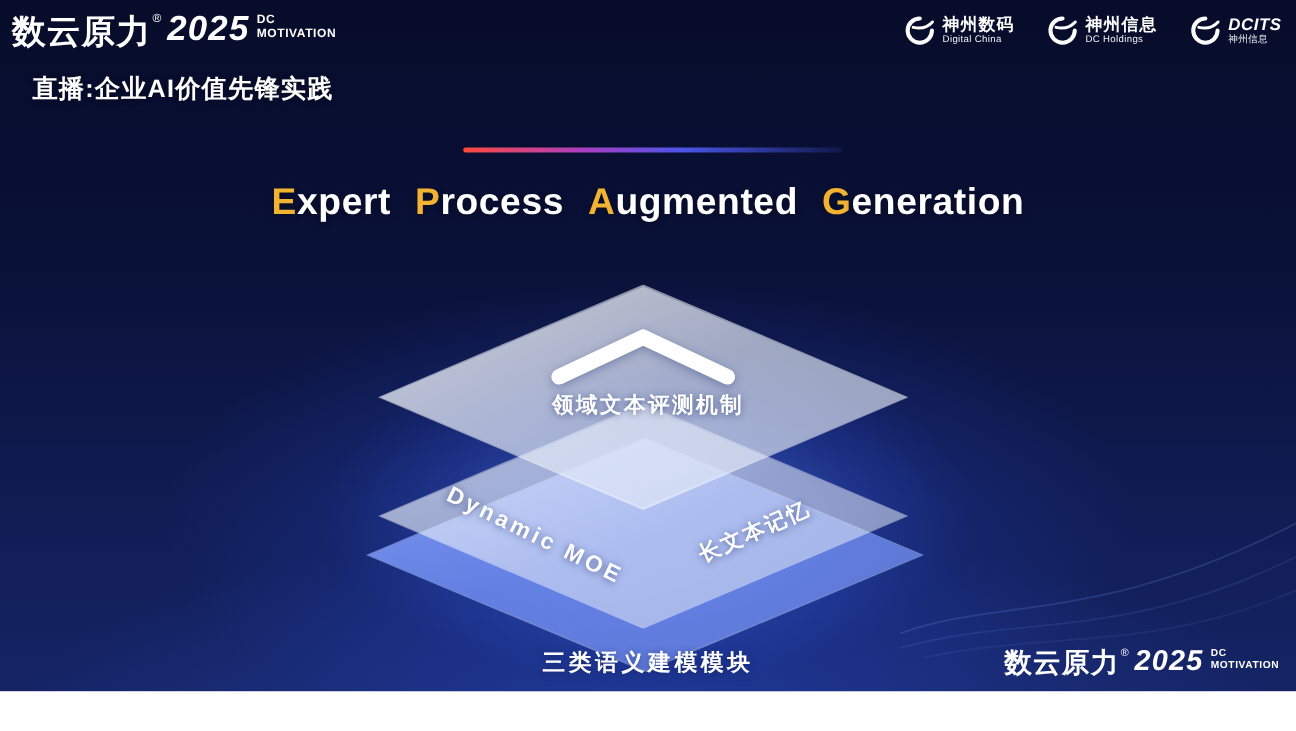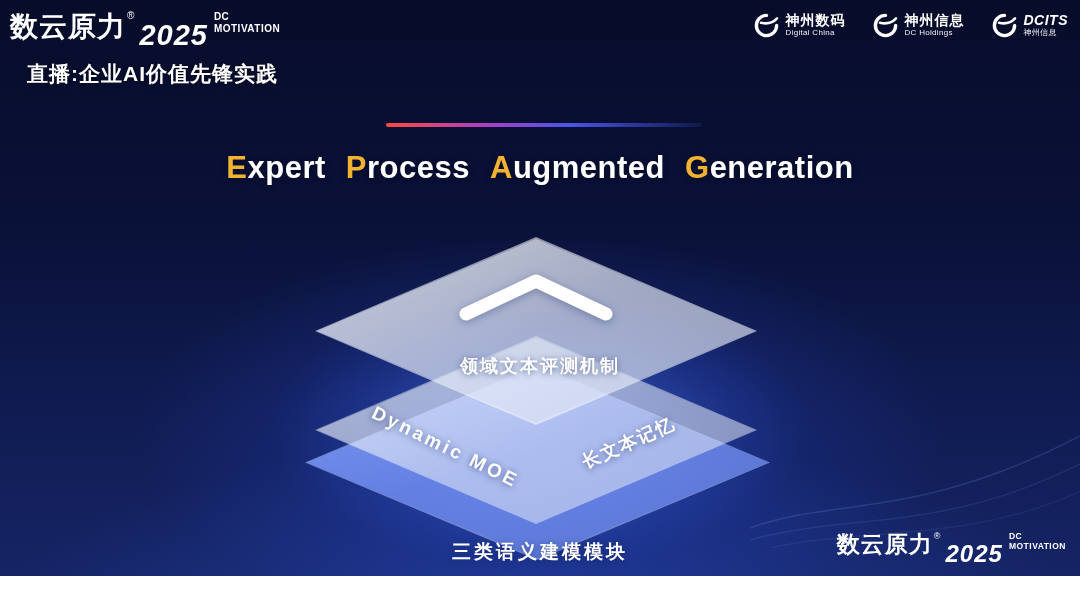--- a/index.html
+++ b/index.html
@@ -16,21 +16,21 @@
       radial-gradient(48% 45% at 50% 76%, rgba(58,98,228,0.55) 0%, rgba(32,58,168,0.28) 48%, rgba(10,18,60,0) 78%),
       radial-gradient(70% 40% at 50% 104%, rgba(45,80,200,0.45) 0%, rgba(10,18,60,0) 70%),
       linear-gradient(180deg, #070c2a 0%, #0a1138 38%, #101c52 72%, #152465 100%);
   }
 
   
   .brand { position: absolute; display: flex; align-items: flex-start; white-space: nowrap; }
   .brand-header { left: 10px; top: 8px; }
   .brand-name { font-size: 28px; font-weight: 900; letter-spacing: 1px; }
   .brand-reg { font-size: 10px; margin: 2px 1px 0 1px; }
-  .brand-year { font-size: 29px; font-weight: 900; font-style: italic; letter-spacing: 1px; margin-left: 4px; margin-top: 11px; }
+  .brand-year { font-size: 29px; font-weight: 900; font-style: italic; letter-spacing: 1px; margin-left: 4px; }
   .brand-sub { display: flex; flex-direction: column; margin: 3px 0 0 6px; }
   .brand-sub span { font-size: 10px; font-weight: 700; letter-spacing: 0.5px; line-height: 1.15; }
 
   
   .live-title {
     position: absolute; left: 10px; top: 60px;
     font-size: 21px; font-weight: 700; letter-spacing: 1px;
     text-shadow: 0 1px 4px rgba(0,0,0,0.4);
     margin-left: 17px;
   }
@@ -80,21 +80,21 @@
   .layer-mid { left: 315px; top: 336px; width: 442px; height: 188px; z-index: 24; background: rgba(255,255,255,0.45); }
   .layer-mid .face { background: linear-gradient(155deg, rgba(230,238,252,0.50) 0%, rgba(176,192,228,0.26) 55%, rgba(150,170,215,0.20) 100%); }
   .layer-bot { left: 305px; top: 365px; width: 465px; height: 195px; z-index: 16; background: rgba(175,198,255,0.55); }
   .layer-bot .face { background: linear-gradient(160deg, rgba(132,162,255,0.82) 0%, rgba(90,122,240,0.58) 45%, rgba(70,100,220,0.42) 100%); }
 
   .chevron { position: absolute; left: 454px; top: 270px; width: 164px; height: 52px; z-index: 40;
     filter: drop-shadow(0 2px 4px rgba(20,40,110,0.35)); }
 
   .layer-label { position: absolute; z-index: 40; font-weight: 700; color: #ffffff;
     text-shadow: 0 1px 6px rgba(15,30,90,0.55); white-space: nowrap; }
-  .label-top { left: 0; right: 0; top: 354px; text-align: center; font-size: 18px; letter-spacing: 2px; }
+  .label-top { left: 0; right: 0; top: 325px; text-align: center; font-size: 18px; letter-spacing: 2px; }
   .label-moe { left: 378px; top: 402px; font-size: 19px; font-weight: 600; letter-spacing: 3px;
     transform: rotate(26deg); transform-origin: left top; }
   .label-memory { left: 588px; top: 450px; font-size: 18px; letter-spacing: 2px;
     transform: rotate(-24deg); transform-origin: left bottom; }
   .label-bottom { left: 0; right: 0; top: 508px; text-align: center; font-size: 19px; letter-spacing: 3px; margin-top: 31px; }
 
   .waves { position: absolute; right: 0; bottom: 28px; z-index: 4; }
 
   
   .brand-footer { right: 14px; bottom: 8px; left: auto; top: auto; }

